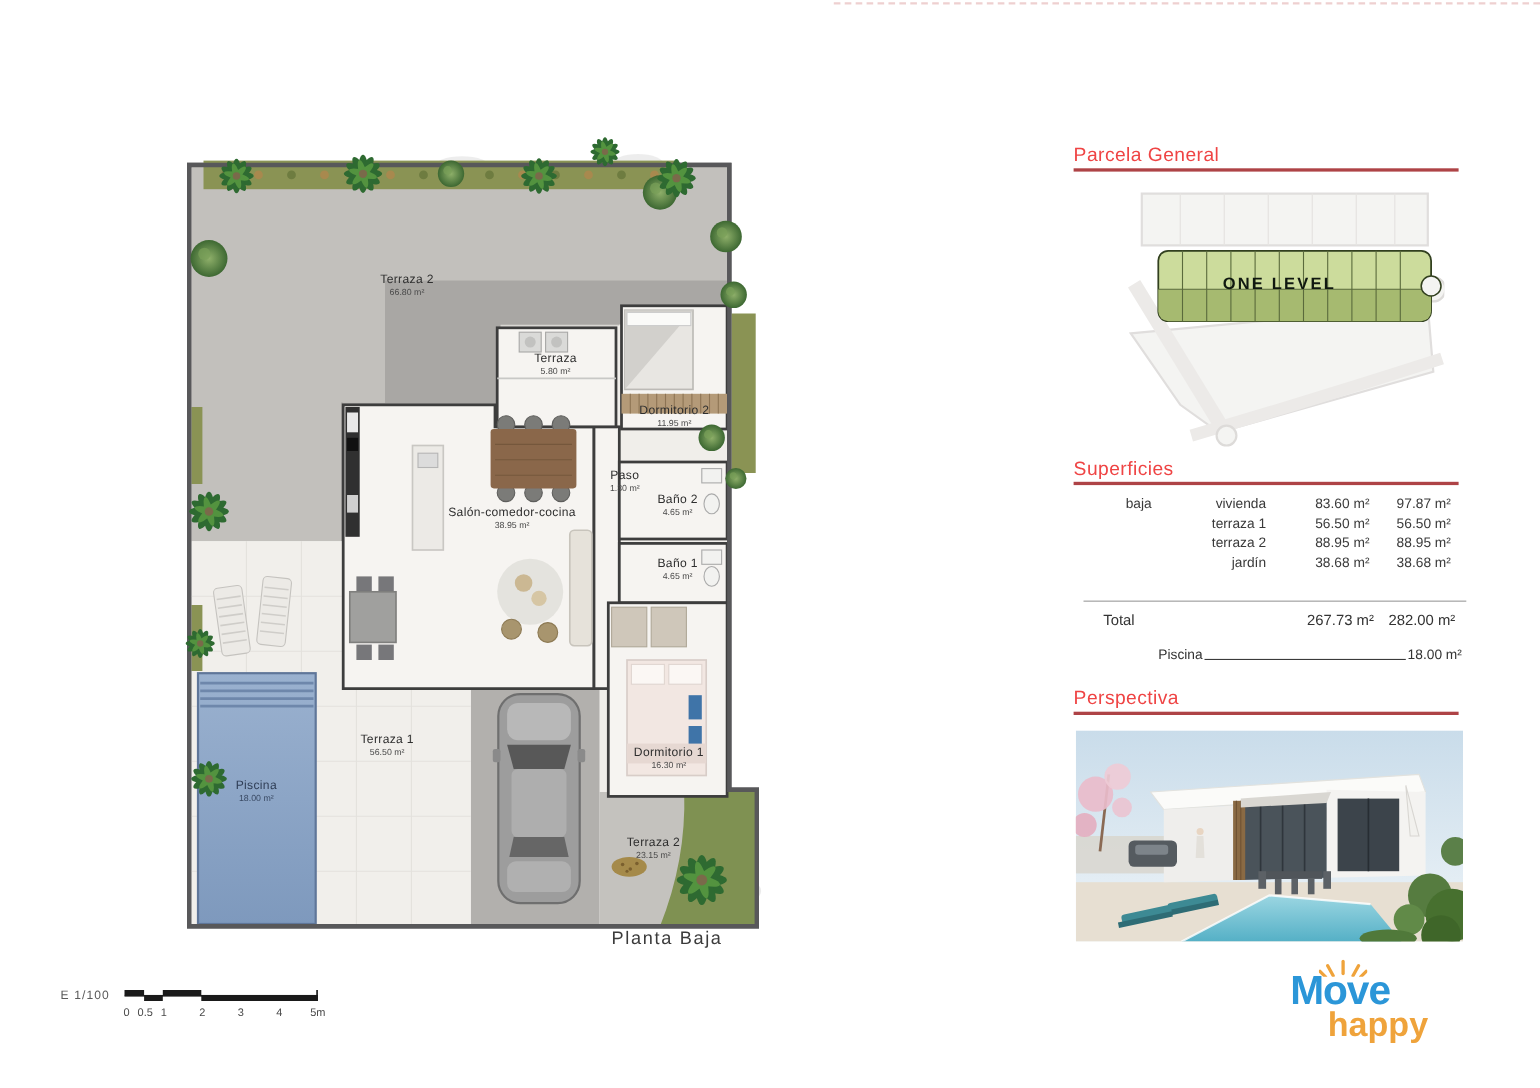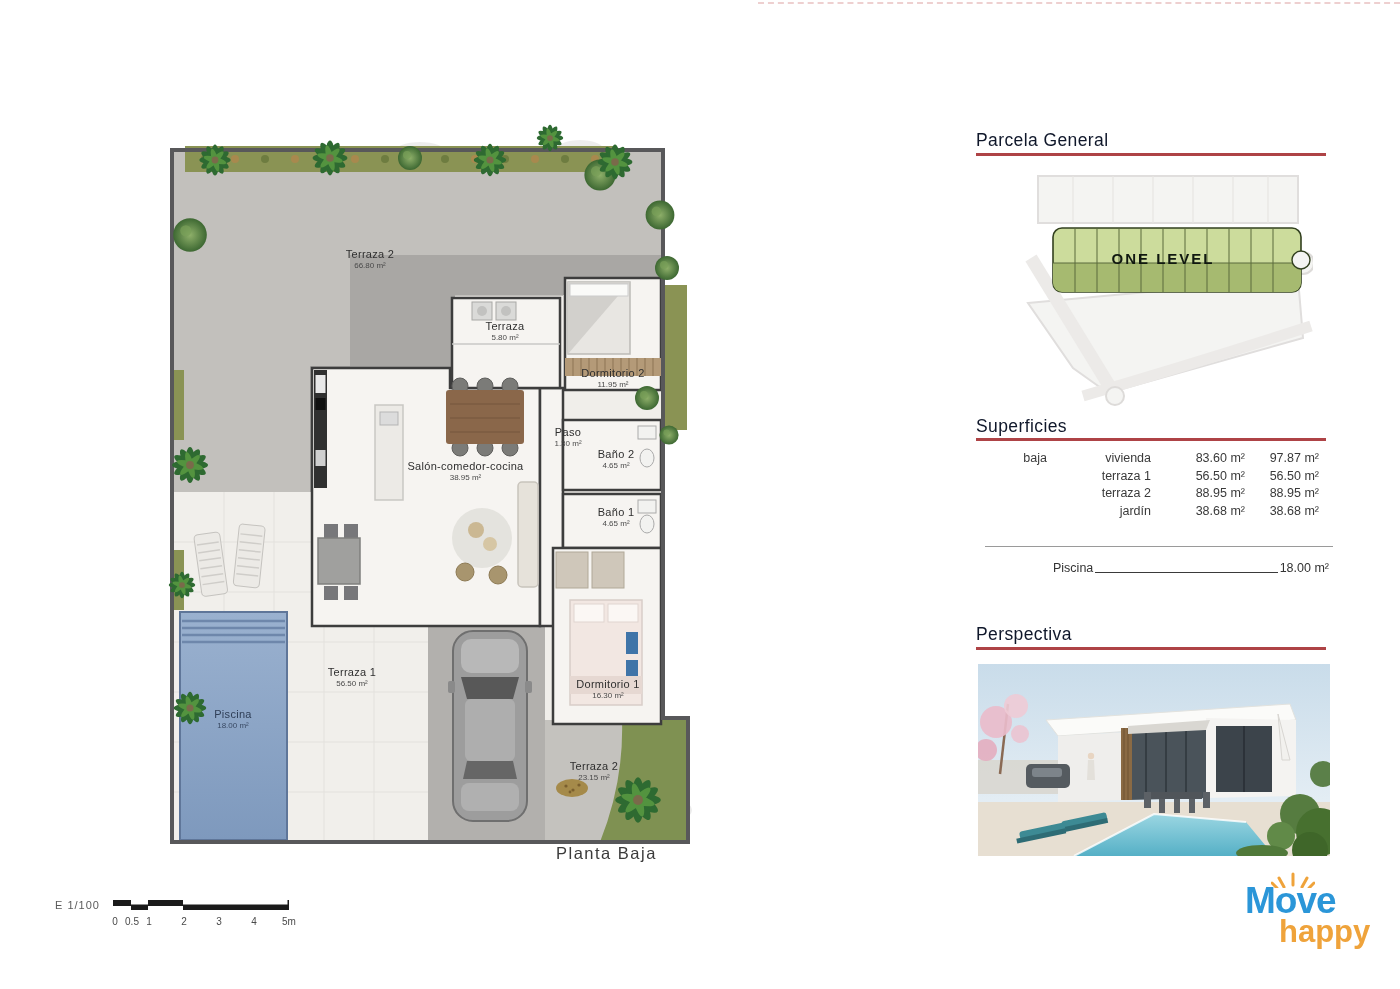--- a/index.html
+++ b/index.html
@@ -15,21 +15,21 @@
   .room-label.on-pool .rname{color:#2f3e56;}
   .room-label.on-pool .rarea{color:#3a4a64;}
   .plan-caption{position:absolute;left:556px;top:844px;width:150px;font-size:16.5px;
                 letter-spacing:1.5px;color:#3b3b3b;}
   
   .scale-label{position:absolute;left:55px;top:899px;font-size:11px;color:#5a5a5a;letter-spacing:1px;}
   .scalebar-svg{position:absolute;left:113px;top:900px;width:178px;height:14px;}
   .scale-ticks{position:absolute;left:113px;top:916px;width:190px;height:14px;font-size:10px;color:#4a4a4a;}
   .scale-ticks span{position:absolute;transform:translateX(-50%);}
   
-  .section-heading{position:absolute;font-size:17.5px;letter-spacing:.4px;color:#0f172a;}
+  .section-heading{position:absolute;font-size:17.5px;letter-spacing:.4px;color:#ef4444;}
   .heading-rule{position:absolute;height:3px;background:#ae4346;}
   .siteplan{position:absolute;left:1013px;top:168px;width:300px;height:240px;}
   .siteplan svg{position:absolute;left:0;top:0;width:100%;height:100%;}
   .plot-label{position:absolute;left:0;top:82px;width:100%;text-align:center;
               font-size:15px;font-weight:bold;letter-spacing:2px;color:#101810;}
   
   .sup-table{position:absolute;left:985px;top:444px;width:348px;font-size:12.5px;color:#3a3a3a;}
   .sup-grid{display:grid;grid-template-columns:62px 104px 108px 1fr;}
   .sup-header{border-top:1.5px solid #555;border-bottom:1.5px solid #555;
               font-size:13.5px;color:#262626;}
@@ -41,21 +41,21 @@
   .sup-total{display:grid;grid-template-columns:62px 104px 108px 1fr;font-size:13.5px;
              padding-top:7px;color:#333;}
   .sup-total span{text-align:right;height:20px;line-height:20px;}
   .sup-total .c1{text-align:left;padding-left:18px;}
   .sup-total .c3,.sup-total .c4{padding-right:10px;}
   .sup-piscina{display:flex;align-items:flex-end;margin:14px 4px 0 68px;font-size:12.5px;color:#333;}
   .sup-piscina .fill-line{flex:1;border-bottom:1px solid #3a3a3a;margin:0 2px 2px 2px;}
   
   .villa-svg{position:absolute;left:978px;top:664px;width:352px;height:192px;}
   
-  .logo{position:absolute;left:1243px;top:872px;width:150px;height:100px;}
+  .logo{position:absolute;left:1171px;top:872px;width:150px;height:100px;}
   .logo-rays{position:absolute;left:28px;top:0;width:44px;height:16px;}
   .logo-move{position:absolute;left:2px;top:8px;font-size:37px;font-weight:bold;
              color:#2b96d8;letter-spacing:-1px;}
   .logo-happy{position:absolute;left:36px;top:42px;font-size:31px;font-weight:bold;
               color:#efa33b;letter-spacing:0;}
 </style>
 </head>
 <body>
 
 <div class="page">
@@ -427,20 +427,26 @@
       <span class="c2">terraza 2</span>
       <span class="c3">88.95 m²</span>
       <span class="c4">88.95 m²</span>
 
       <span class="c1"></span>
       <span class="c2">jardín</span>
       <span class="c3">38.68 m²</span>
       <span class="c4">38.68 m²</span>
     </div>
     <div class="sup-sep"></div>
+    <div class="sup-total">
+      <span class="c1">Total</span>
+      <span class="c2"></span>
+      <span class="c3">267.73 m²</span>
+      <span class="c4">282.00 m²</span>
+    </div>
     <div class="sup-piscina">
       <span>Piscina</span>
       <span class="fill-line"></span>
       <span>18.00 m²</span>
     </div>
   </div>
 
   <div class="section-heading" style="left:976px;top:624px;">Perspectiva</div>
   <div class="heading-rule" style="left:976px;top:647px;width:350px;"></div>
 

